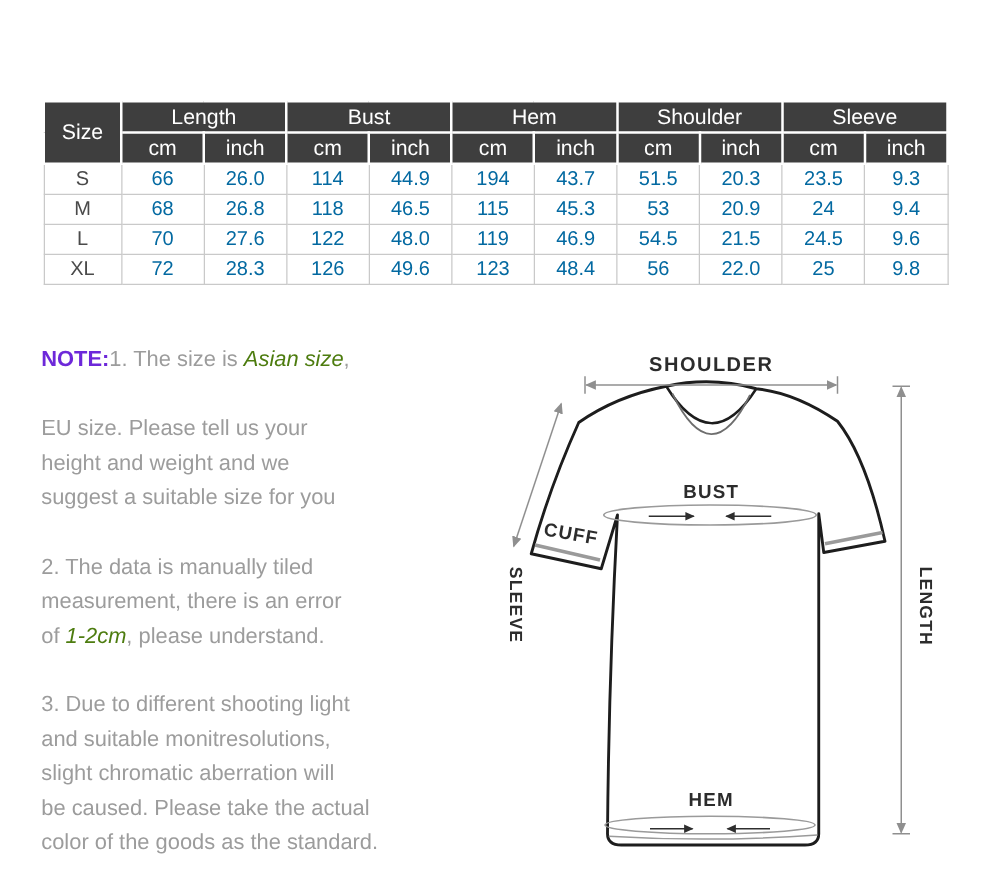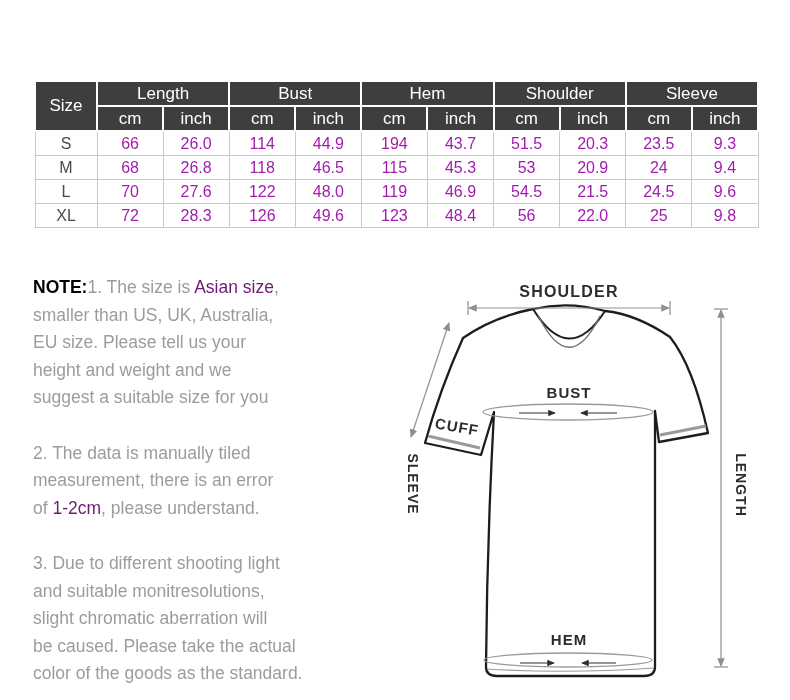--- a/index.html
+++ b/index.html
@@ -4,30 +4,30 @@
 <style>
   html,body{margin:0;padding:0;background:#fff;}
   .page{position:relative;width:790px;height:700px;background:#ffffff;overflow:hidden;
         font-family:"Liberation Sans","DejaVu Sans",sans-serif;margin-top:23px;}
 
   
   table.size-table{position:absolute;left:34px;top:57px;width:725px;
         border-collapse:collapse;table-layout:fixed;}
   .size-table th{background:#3e3e3e;color:#ffffff;font-weight:normal;font-size:17px;
         border:2px solid #ffffff;padding:0;height:23px;text-align:center;vertical-align:middle;}
-  .size-table td{border:1px solid #c9c9c9;color:#a21caf;font-size:16px;text-align:center;
+  .size-table td{border:1px solid #c9c9c9;color:#0369a1;font-size:16px;text-align:center;
         height:23px;padding:0;background:#ffffff;}
   .size-table td.size-cell{color:#4a4a4a;}
 
   
   .notes{position:absolute;left:33px;top:251px;width:345px;font-size:17.5px;
         line-height:27.5px;color:#9c9c9c;}
   .notes p{margin:0 0 28px 0;}
-  .note-label{font-weight:bold;color:#000000;}
-  .red{color:#701a75;}
+  .note-label{font-weight:bold;color:#6d28d9;}
+  .red{color:#4d7c0f;font-style:italic;}
 
   
   .diagram{position:absolute;left:378px;top:248px;}
   .dlabel{font-family:"Liberation Sans","DejaVu Sans",sans-serif;font-weight:bold;
         fill:#2c2c2c;letter-spacing:1px;}
   .lab16{font-size:16px;letter-spacing:1.2px;}
   .lab15{font-size:15px;}
   .lab14{font-size:14px;}
 </style>
 </head>
@@ -114,21 +114,21 @@
           <td>22.0</td>
           <td>25</td>
           <td>9.8</td>
         </tr>
       </tbody>
   </table>
 
   <div class="notes">
     <p>
       <span class="note-label">NOTE:</span><span>1. The size is </span><span class="red">Asian size</span><span>,</span><br>
-      <span>smaller than US, UK, Australia,</span><br>
+      <br>
       <span>EU size. Please tell us your</span><br>
       <span>height and weight and we</span><br>
       <span>suggest a suitable size for you</span>
     </p>
     <p>
       <span>2. The data is manually tiled</span><br>
       <span>measurement, there is an error</span><br>
       <span>of </span><span class="red">1-2cm</span><span>, please understand.</span>
     </p>
     <p>

